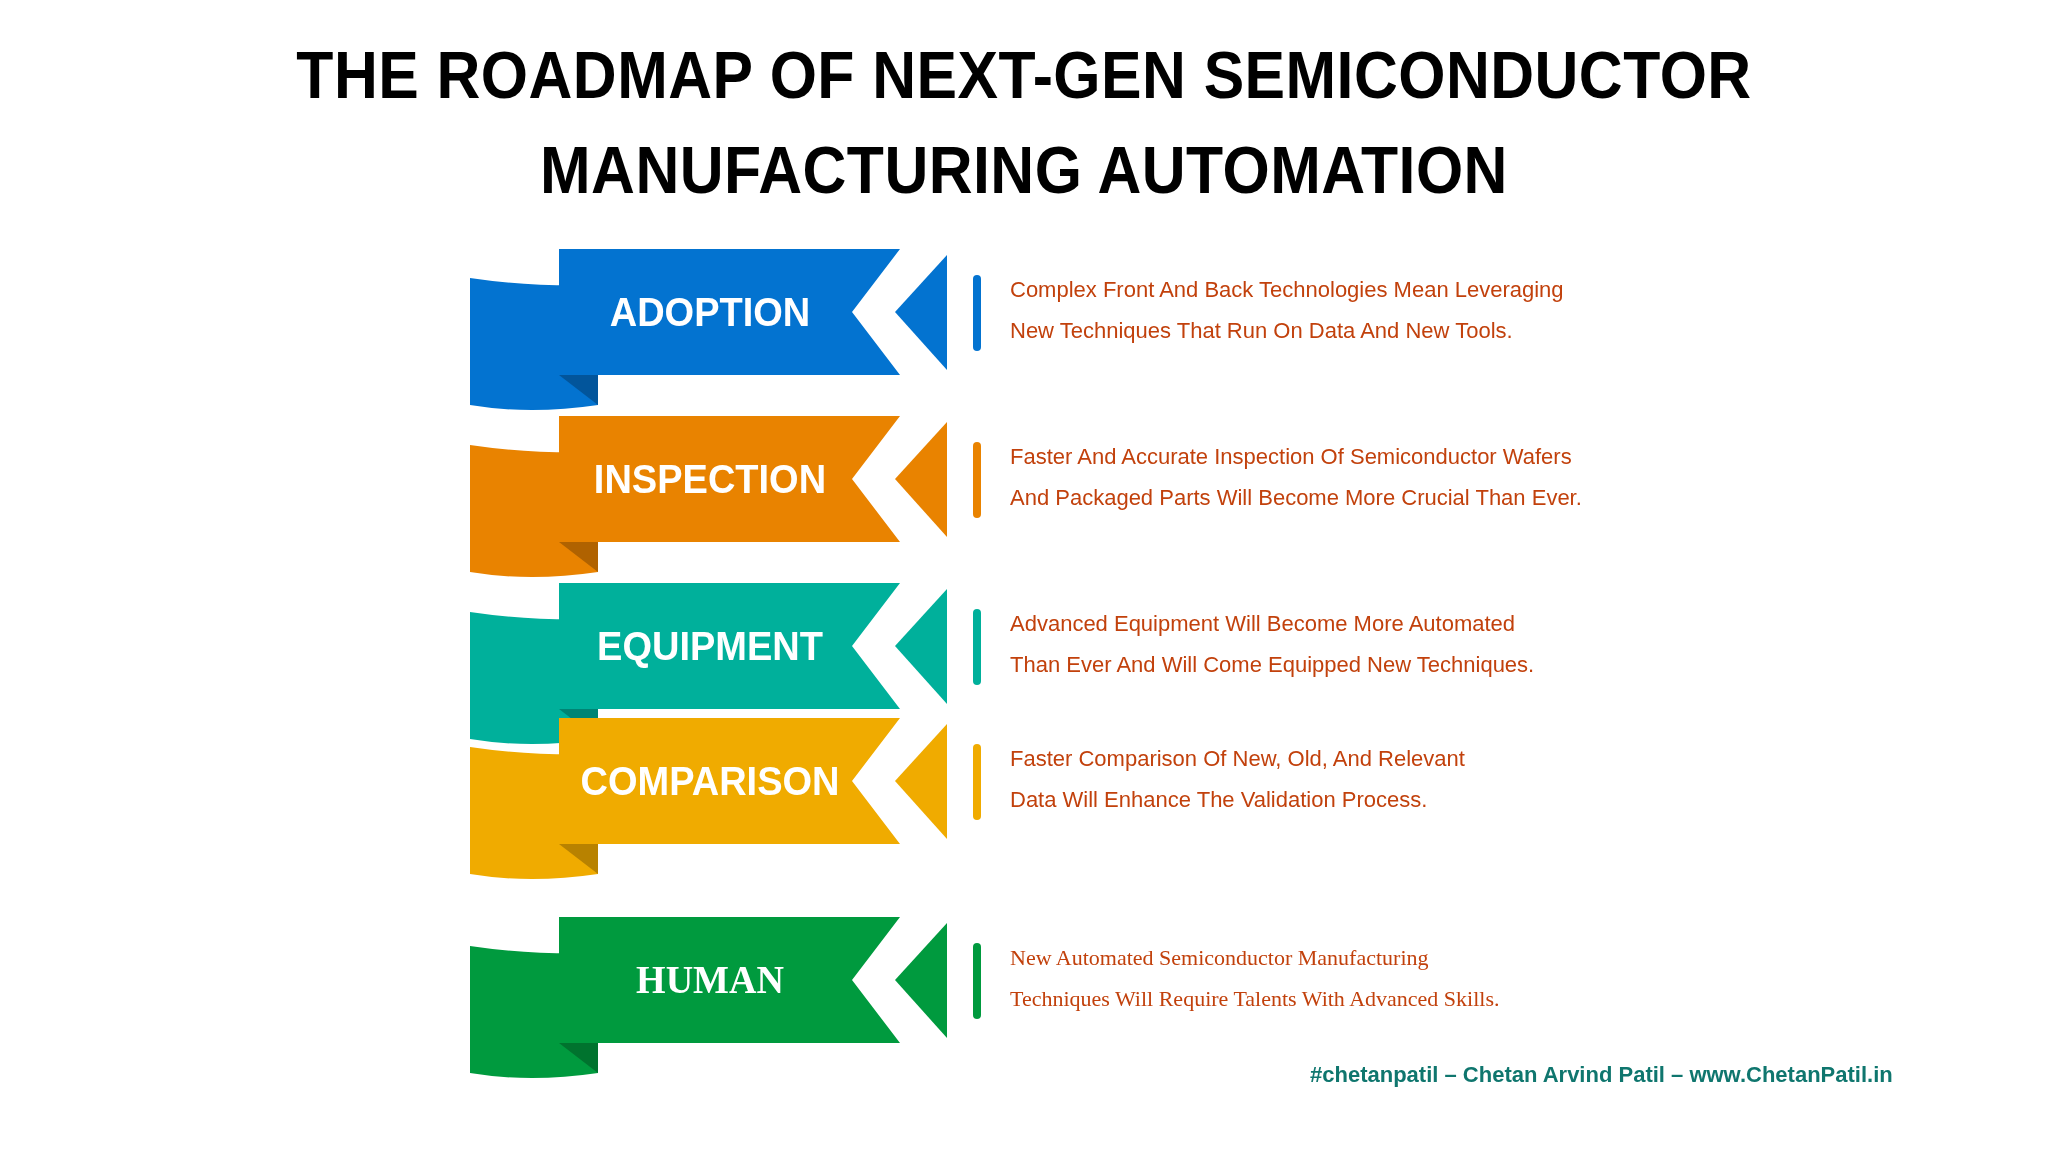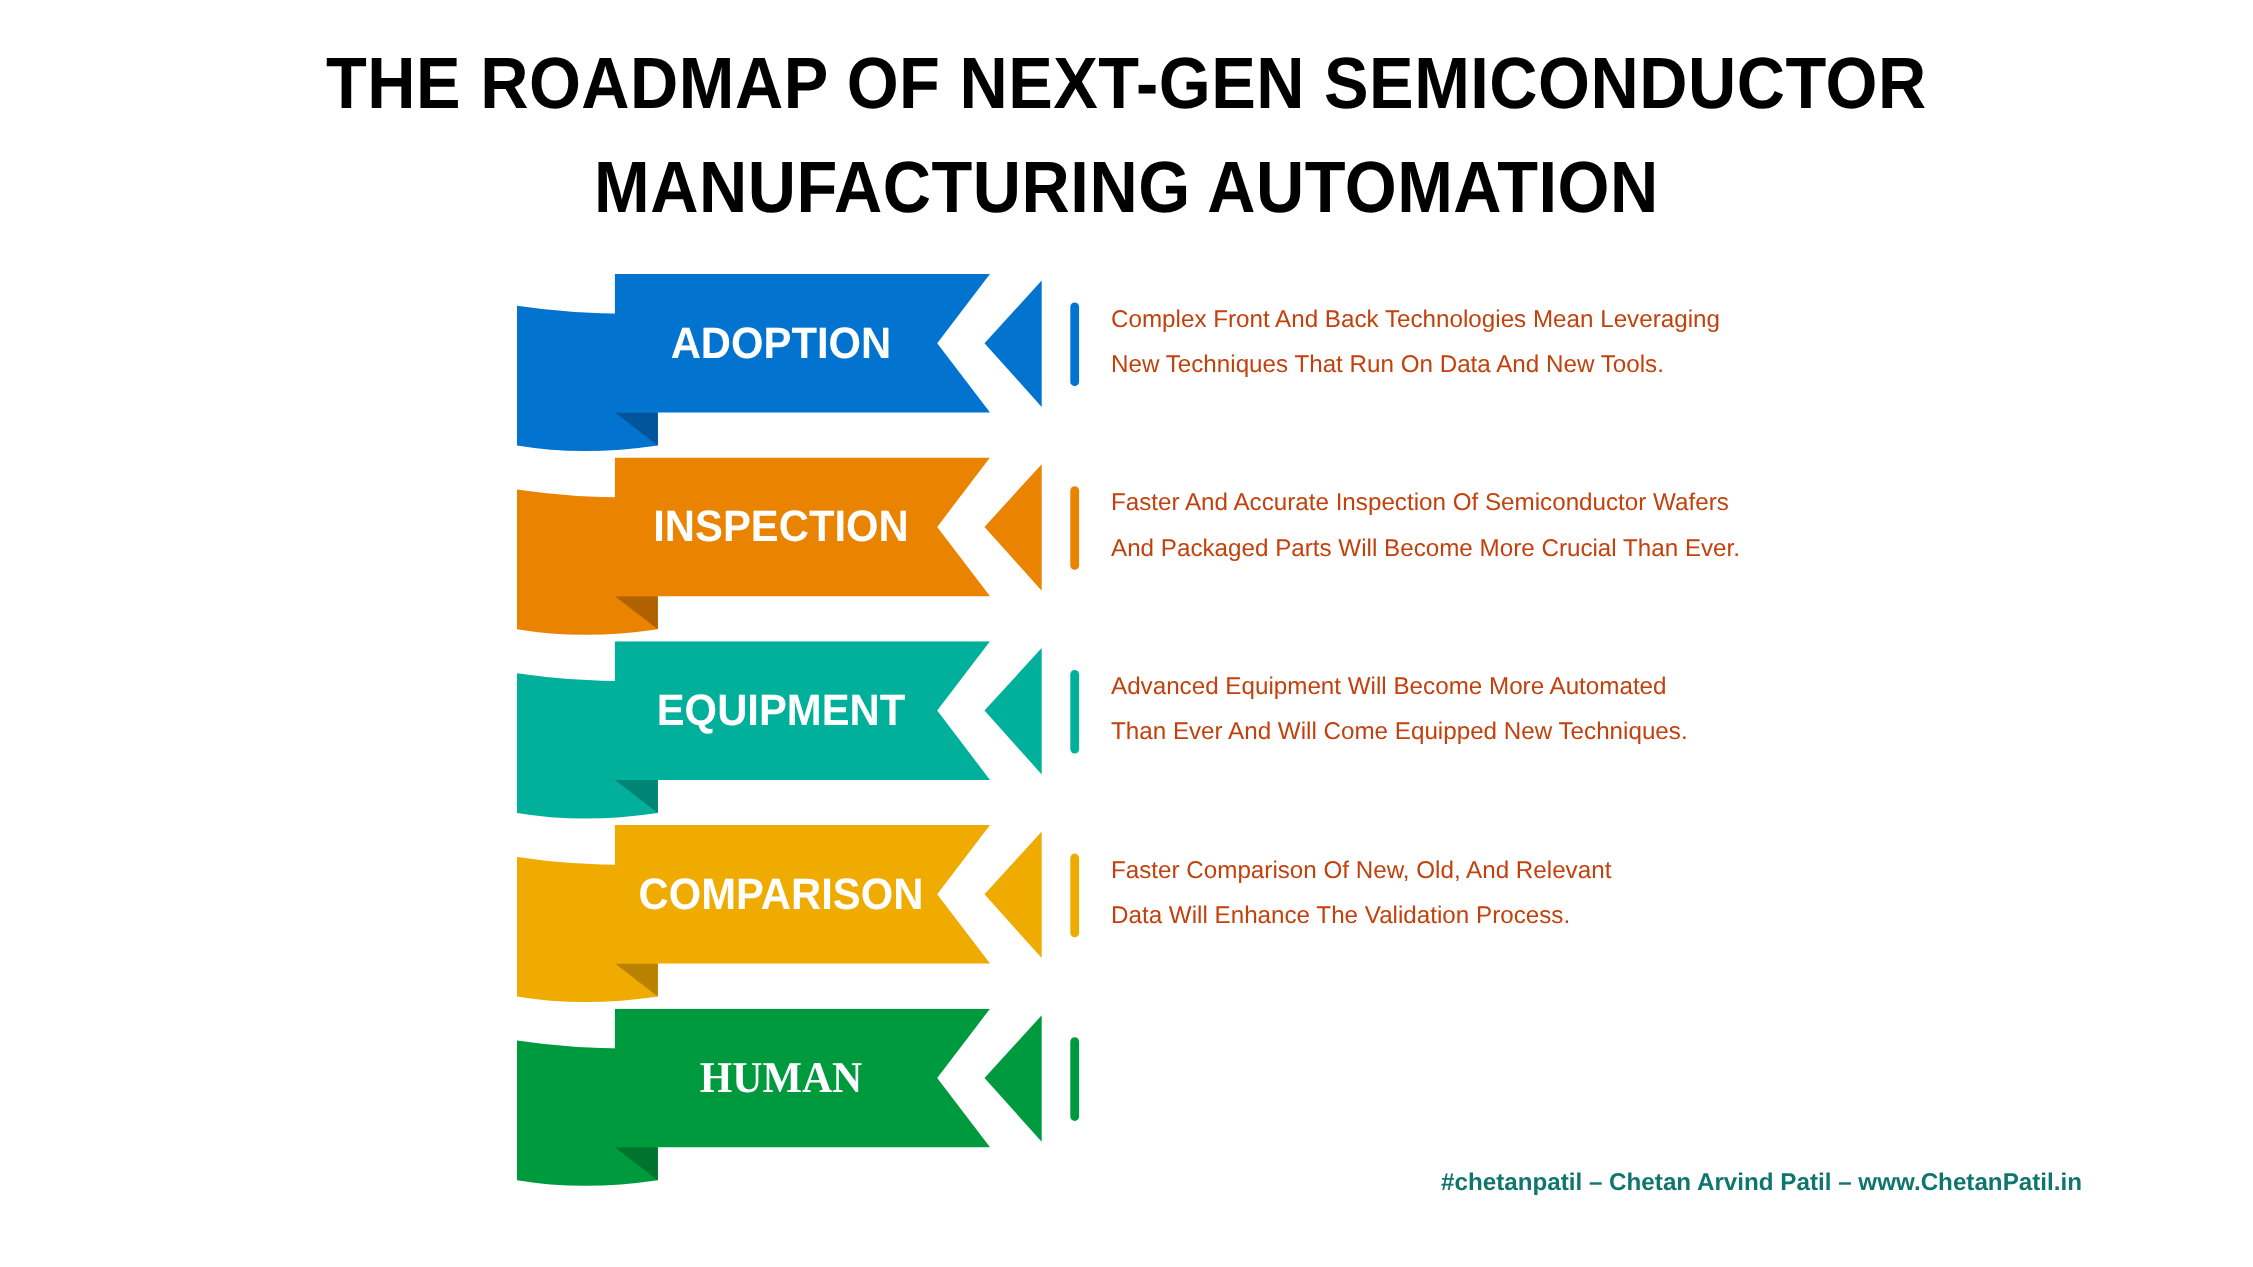--- a/index.html
+++ b/index.html
@@ -60,21 +60,21 @@
       <path class="chev" d="M947 6 L895 63 L947 121 Z" fill="#00B09B"></path>
     </svg>
     <div class="label">EQUIPMENT</div>
     <div class="bar" style="background: rgb(0, 176, 155);"></div>
     <div class="desc">
       <div>Advanced Equipment Will Become More Automated</div>
       <div>Than Ever And Will Come Equipped New Techniques.</div>
     </div>
   </div>
 
-  <div class="row" style="top:750px;">
+  <div class="row" style="top:718px;">
     <svg class="ribbon" viewBox="0 0 960 170" width="960" height="170">
       <path class="tail" d="M470 29 Q530 38 598 36 L598 156 Q530 166 470 156 Z" fill="#F0AB00"></path>
       <path class="fold" d="M559 126 L598 126 L598 156 Z" fill="#B88200"></path>
       <path class="main" d="M559 0 L900 0 L852 63 L900 126 L559 126 Z" fill="#F0AB00"></path>
       <path class="chev" d="M947 6 L895 63 L947 121 Z" fill="#F0AB00"></path>
     </svg>
     <div class="label">COMPARISON</div>
     <div class="bar" style="background: rgb(240, 171, 0);"></div>
     <div class="desc">
       <div>Faster Comparison Of New, Old, And Relevant</div>
@@ -84,16 +84,20 @@
 
   <div class="row" style="top:917px;font-family:Liberation Serif, serif;">
     <svg class="ribbon" viewBox="0 0 960 170" width="960" height="170">
       <path class="tail" d="M470 29 Q530 38 598 36 L598 156 Q530 166 470 156 Z" fill="#009A3E"></path>
       <path class="fold" d="M559 126 L598 126 L598 156 Z" fill="#00732E"></path>
       <path class="main" d="M559 0 L900 0 L852 63 L900 126 L559 126 Z" fill="#009A3E"></path>
       <path class="chev" d="M947 6 L895 63 L947 121 Z" fill="#009A3E"></path>
     </svg>
     <div class="label">HUMAN</div>
     <div class="bar" style="background: rgb(0, 154, 62);"></div>
+    <div class="desc">
+      <div>New Automated Semiconductor Manufacturing</div>
+      <div>Techniques Will Require Talents With Advanced Skills.</div>
+    </div>
   </div>
 </div>
 
 <div class="footer">#chetanpatil – Chetan Arvind Patil – www.ChetanPatil.in</div>
 
 </body></html>

